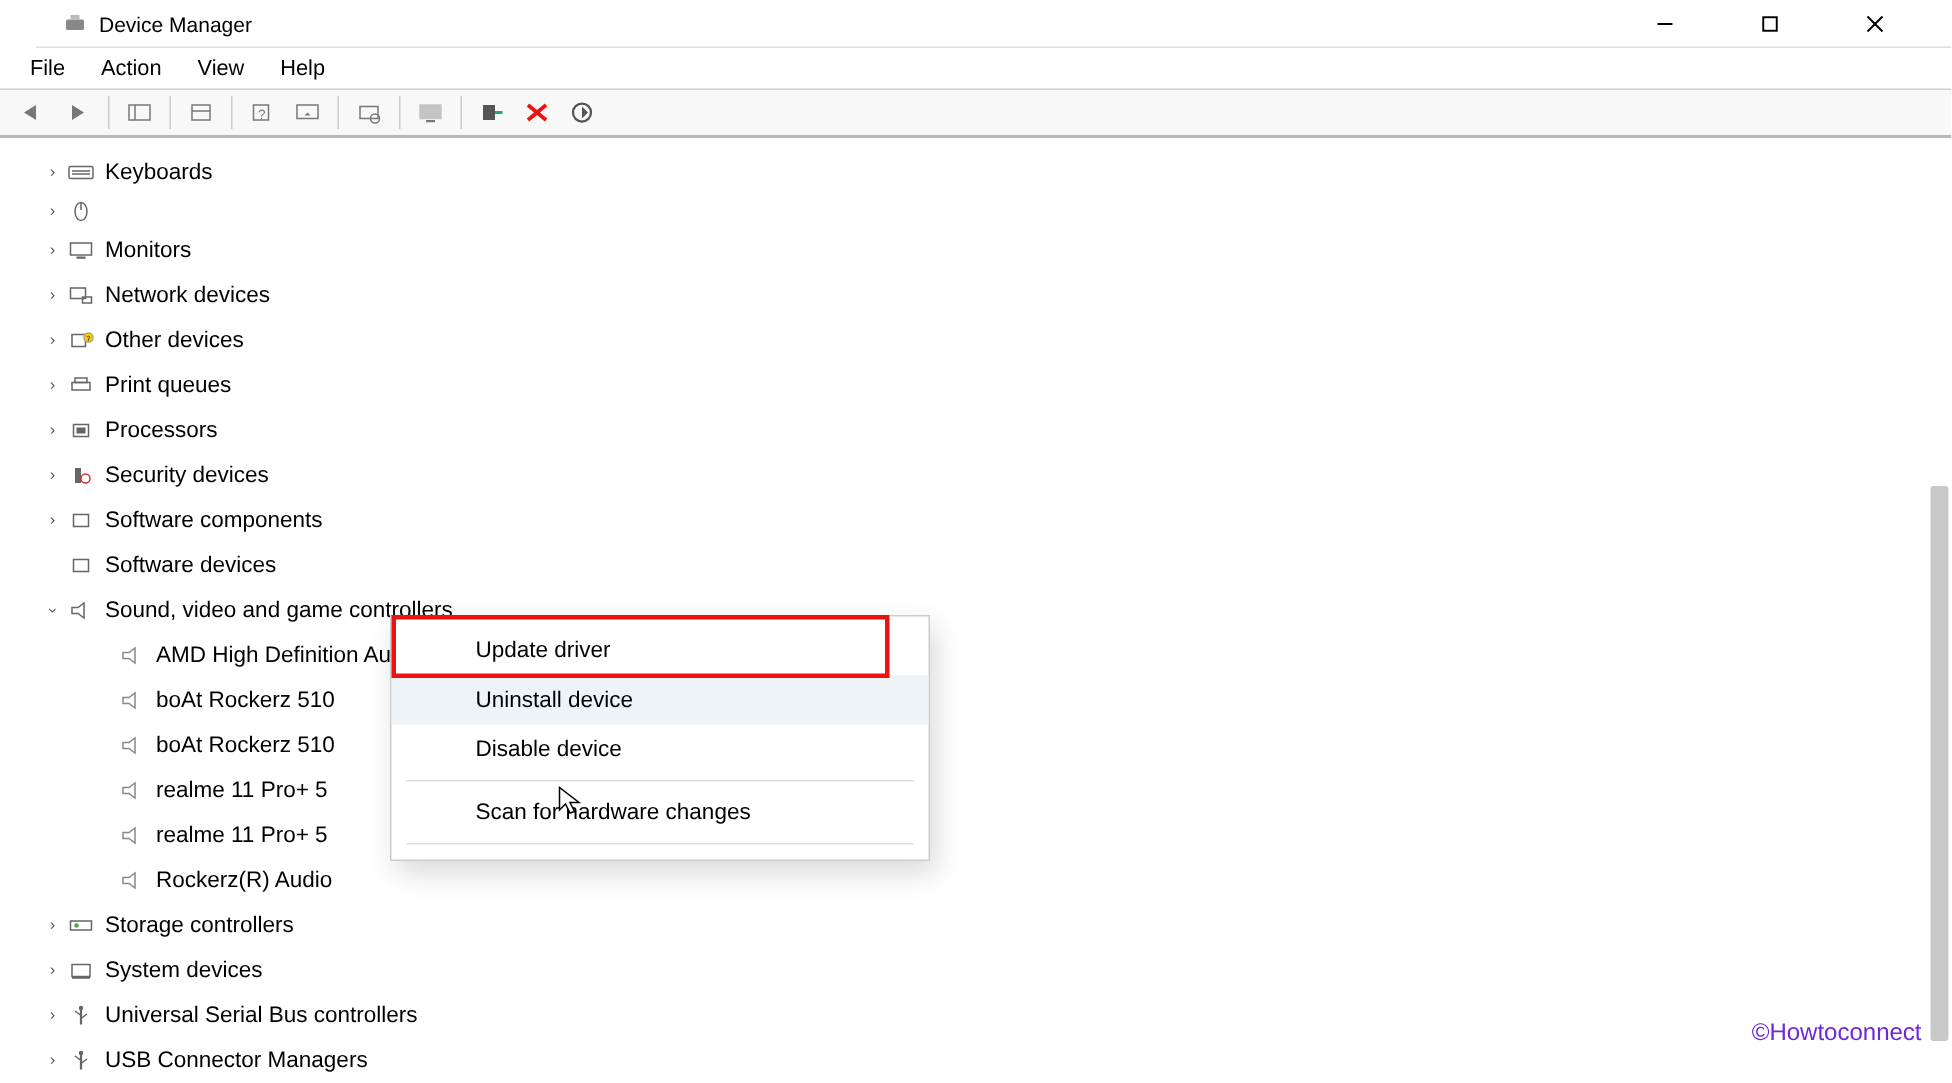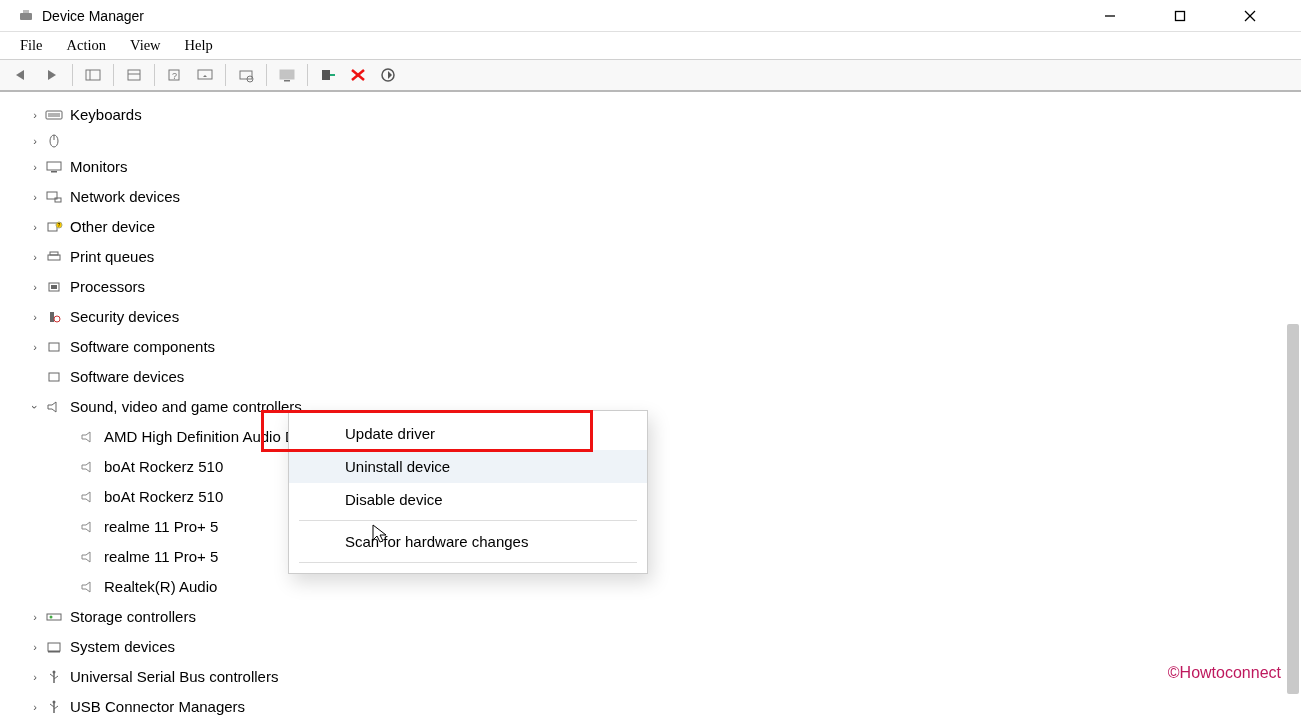--- a/index.html
+++ b/index.html
@@ -13,20 +13,21 @@
     height: 722px;
     overflow: hidden;
     position: relative;
   }
   .titlebar {
     height: 32px;
     display: flex;
     align-items: center;
     padding: 0 18px;
     border-bottom: 1px solid #e0e0e0;
+    margin-left: 24px;
   }
   .titlebar .app-icon {
     width: 16px; height: 16px;
     margin-right: 8px;
     display: inline-flex; align-items:center; justify-content:center;
   }
   .titlebar .title { font-size: 14px; }
   .win-controls {
     margin-left: auto;
     display: flex;
@@ -39,21 +40,20 @@
     font-size:14px;
   }
   .menubar {
     height: 28px;
     display: flex;
     align-items: center;
     gap: 4px;
     padding: 0 10px;
     border-bottom: 1px solid #d0d0d0;
     font-size: 14.5px;
-    font-family: Liberation Serif, serif;
   }
   .menubar .menuitem { padding: 2px 10px; }
   .toolbar {
     height: 32px;
     display: flex;
     align-items: center;
     gap: 2px;
     padding: 2px 8px;
     border-bottom: 2px solid #b8b8b8;
     background:#f8f8f8;
@@ -89,21 +89,20 @@
     position:absolute;
     left: 260px;
     top: 318px;
     width: 360px;
     background:#fff;
     border:1px solid #ccc;
     box-shadow: 4px 8px 18px rgba(0,0,0,.15);
     padding: 6px 0;
     font-size:15px;
     z-index:10;
-    margin-left:28px;
   }
   .context-menu .cm-item {
     padding: 8px 12px 8px 56px;
   }
   .context-menu .cm-item.hover { background:#eef3f8; }
   .context-menu .cm-sep { height:1px; background:#ddd; margin:4px 10px; }
   .context-menu .cm-item.bold { font-weight:700; }
   .highlight-box {
     position:absolute;
     border:3px solid #e11; 
@@ -115,21 +114,21 @@
     position:absolute;
     left: 372px; top: 432px;
     z-index:12;
     pointer-events:none;
   }
   .scrollbar-right {
     position:absolute; right:2px; top:232px; width:12px; height:370px;
     background:#c9c9c9; border-radius:2px;
   }
   .watermark {
-    position:absolute; right:20px; bottom:40px; color:#be185d; font-size:16px;text-align:right;
+    position:absolute; right:20px; bottom:24px; color:#6d28d9; font-size:16px;text-align:right;
   }
   
   svg { display:block; }
 </style>
 </head>
 <body>
 
 <div class="titlebar">
   <span class="app-icon">
     <svg width="16" height="16" viewBox="0 0 16 16">
@@ -284,21 +283,21 @@
       </li>
     <li>
         <span class="arrow">›</span>
         <span class="dev-icon">
           <svg width="18" height="14">
             <rect x="3" y="3" width="9" height="8" fill="none" stroke="#666"></rect>
             <circle cx="14" cy="5" r="3" fill="#fc0" stroke="#aa7"></circle>
             <text x="12.5" y="7" font-size="5" fill="#000">?</text>
           </svg>
         </span>
-        <span>Other device</span>
+        <span>Other devices</span>
       </li>
     <li>
         <span class="arrow">›</span>
         <span class="dev-icon">
           <svg width="18" height="14">
             <rect x="3" y="5" width="12" height="5" fill="none" stroke="#666"></rect>
             <rect x="5" y="2" width="8" height="3" fill="none" stroke="#666"></rect>
           </svg>
         </span>
         <span>Print queues</span>
@@ -393,21 +392,21 @@
           </svg>
         </span>
         <span>realme 11 Pro+ 5</span>
       </li>
     <li>
         <span class="dev-icon">
           <svg width="18" height="14">
             <polygon points="3,5 7,5 11,2 11,12 7,9 3,9" fill="none" stroke="#888"></polygon>
           </svg>
         </span>
-        <span>Realtek(R) Audio</span>
+        <span>Rockerz(R) Audio</span>
       </li>
   </ul>
 
   <ul class="tree">
     <li>
         <span class="arrow">›</span>
         <span class="dev-icon">
           <svg width="18" height="14">
             <rect x="2" y="4" width="14" height="6" fill="none" stroke="#666"></rect>
             <circle cx="6" cy="7" r="1.5" fill="#4a4"></circle>

